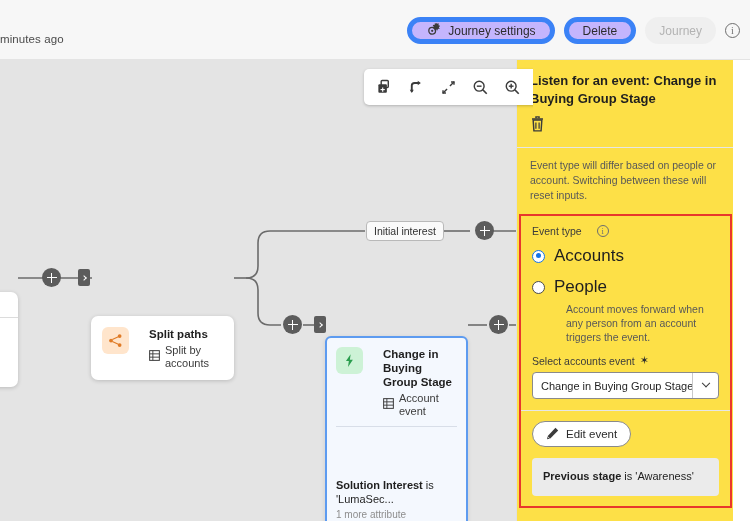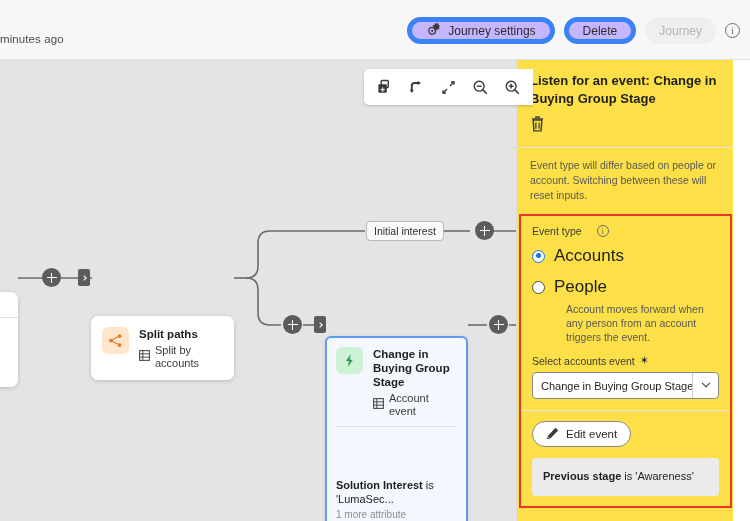--- a/index.html
+++ b/index.html
@@ -84,21 +84,21 @@
     display: block; width: 4px; height: 4px;
     border-right: 1.4px solid #fff; border-top: 1.4px solid #fff;
     transform: rotate(45deg); margin-left: -1px;
   }
 
   
   .node {
     position: absolute; background: #ffffff; border-radius: 7px;
     box-shadow: 0 1px 4px rgba(0,0,0,.18); z-index: 10;
   }
-  .node-head { display: flex; align-items: flex-start; padding: 11px 12px 10px 11px; gap: 10px; }
+  .node-head { display: flex; align-items: flex-start; padding: 11px 12px 10px 11px; gap: 20px; }
   .node-ic {
     width: 27px; height: 27px; border-radius: 6px; flex: 0 0 27px;
     display: flex; align-items: center; justify-content: center;
   }
   .ic-orange { background: #ffe5cc; }
   .ic-green  { background: #cdf2d6; }
   .node-title { font-size: 11.5px; font-weight: bold; color: #1f1f1f; line-height: 14px; }
   .node-sub {
     font-size: 11px; color: #3b3b3b; margin-top: 3px;
     display: flex; align-items: center; gap: 5px; line-height: 13px;

